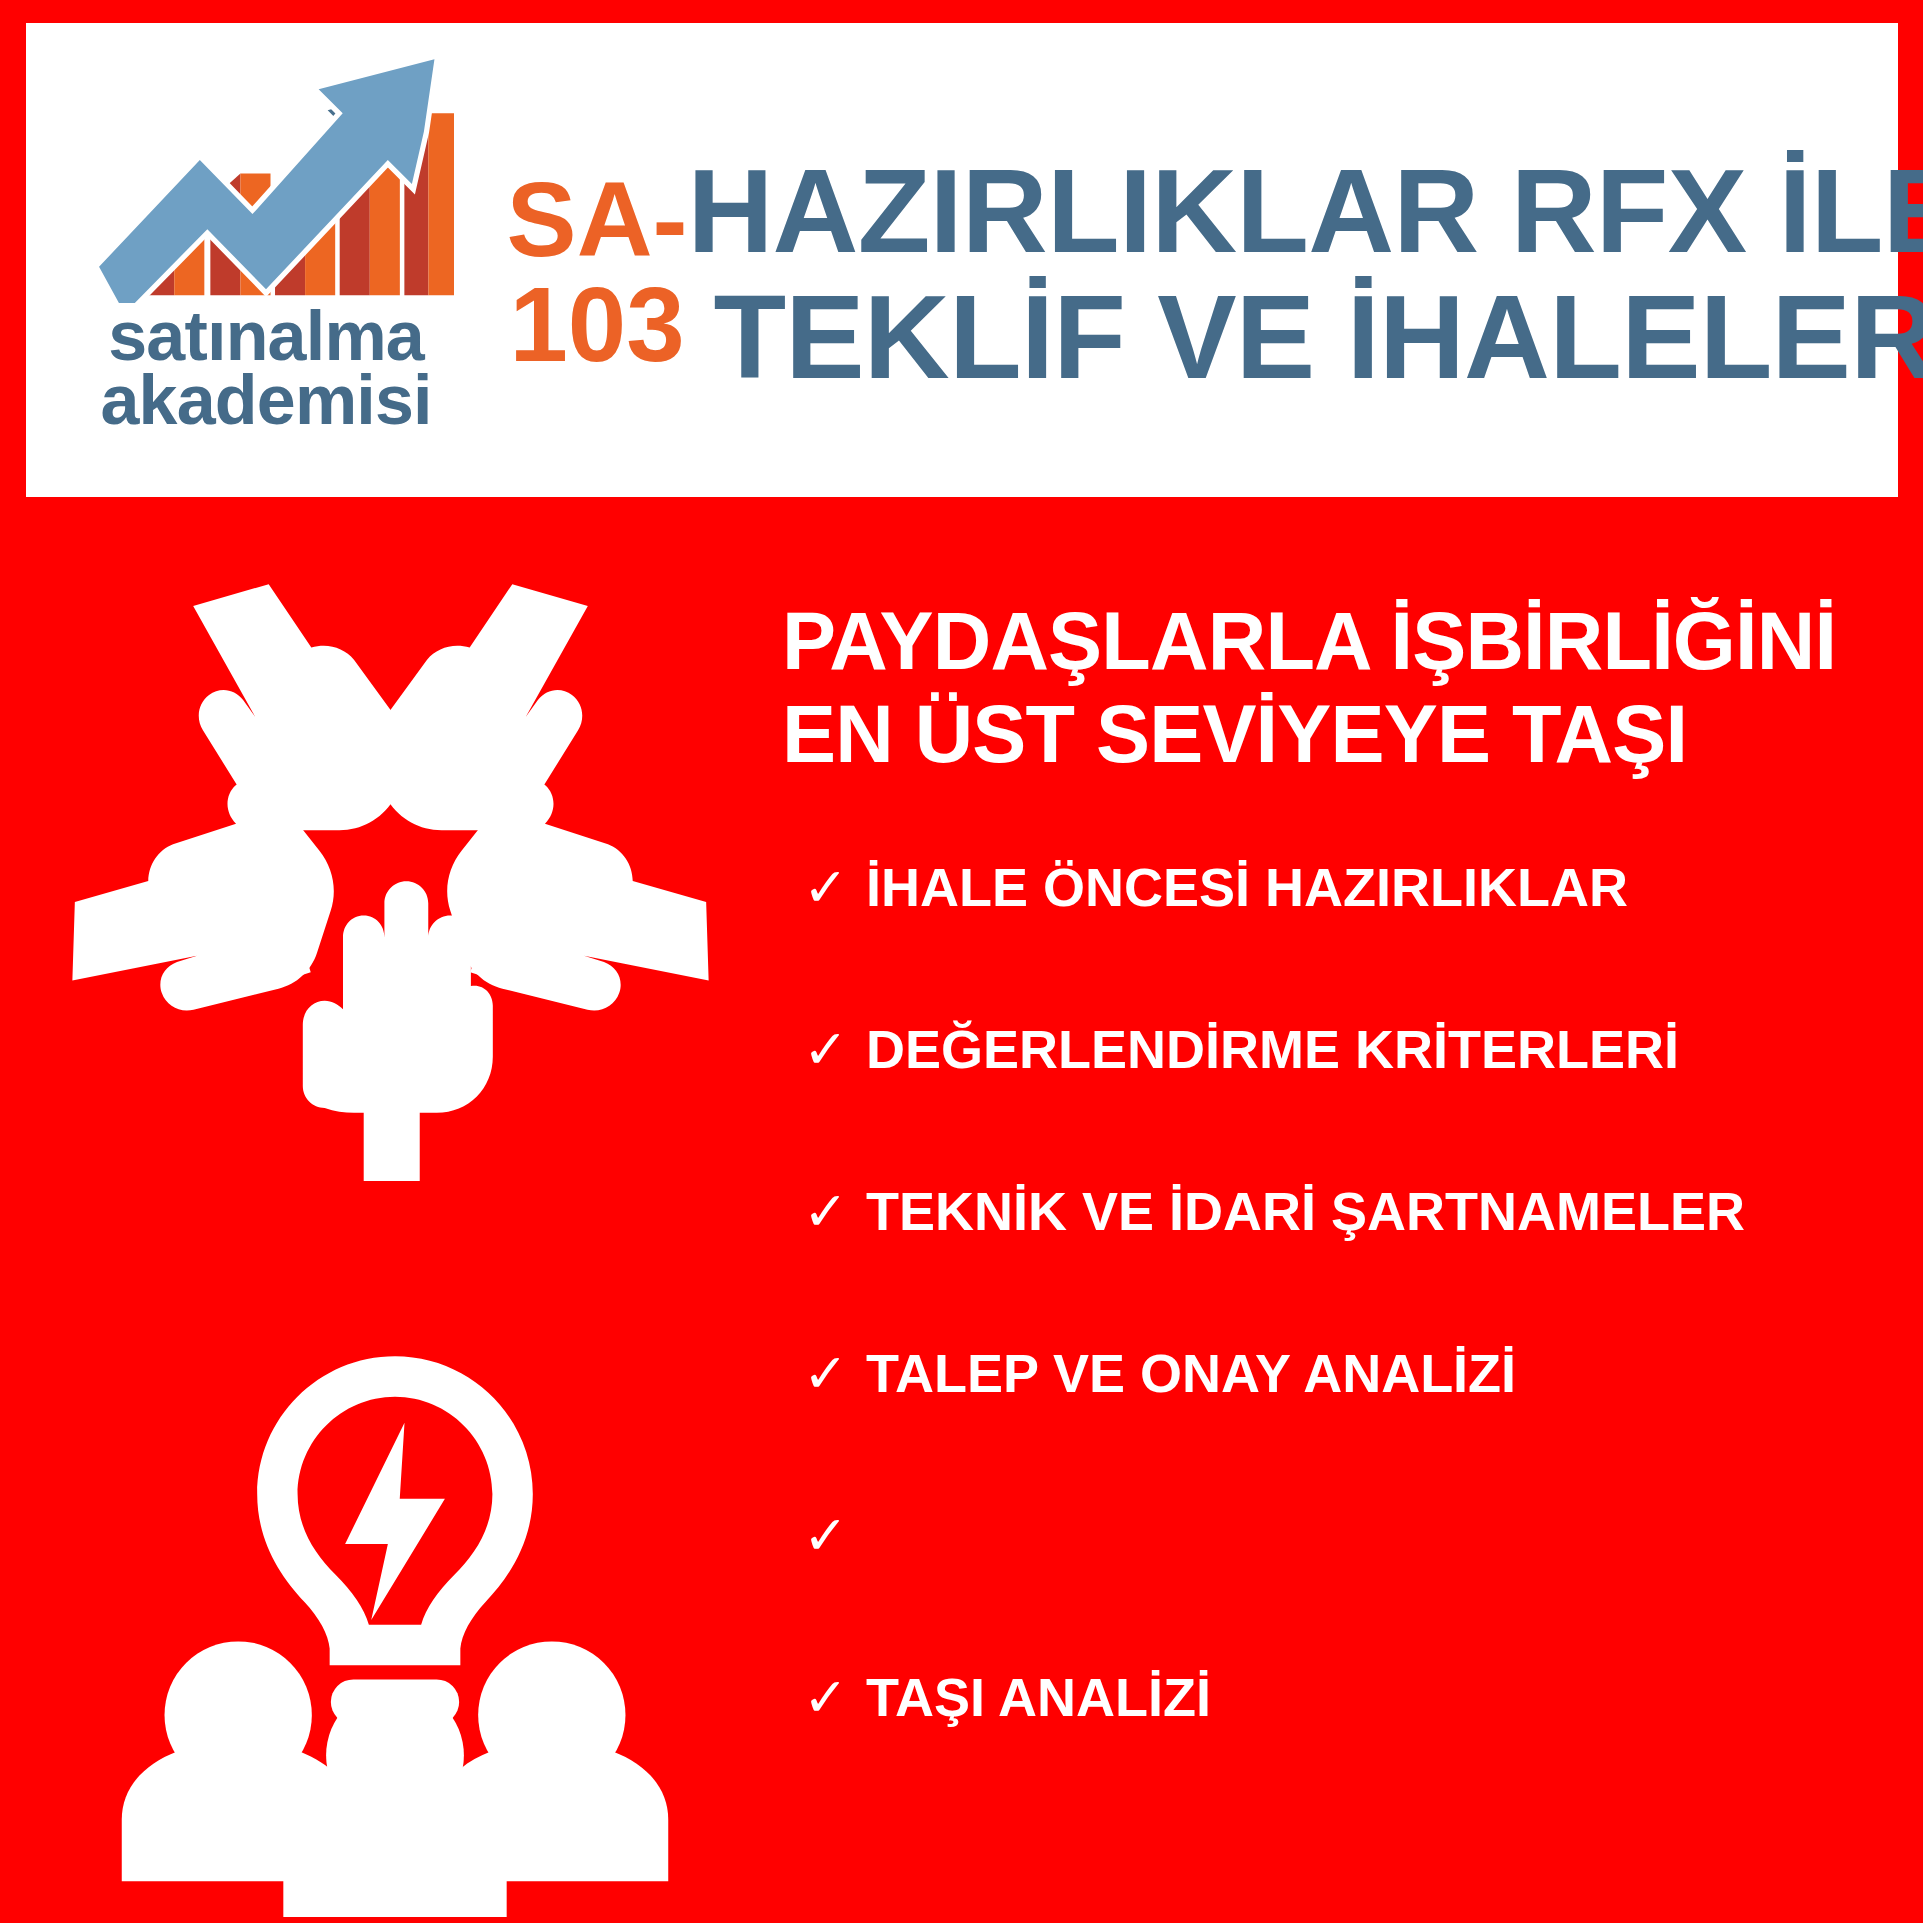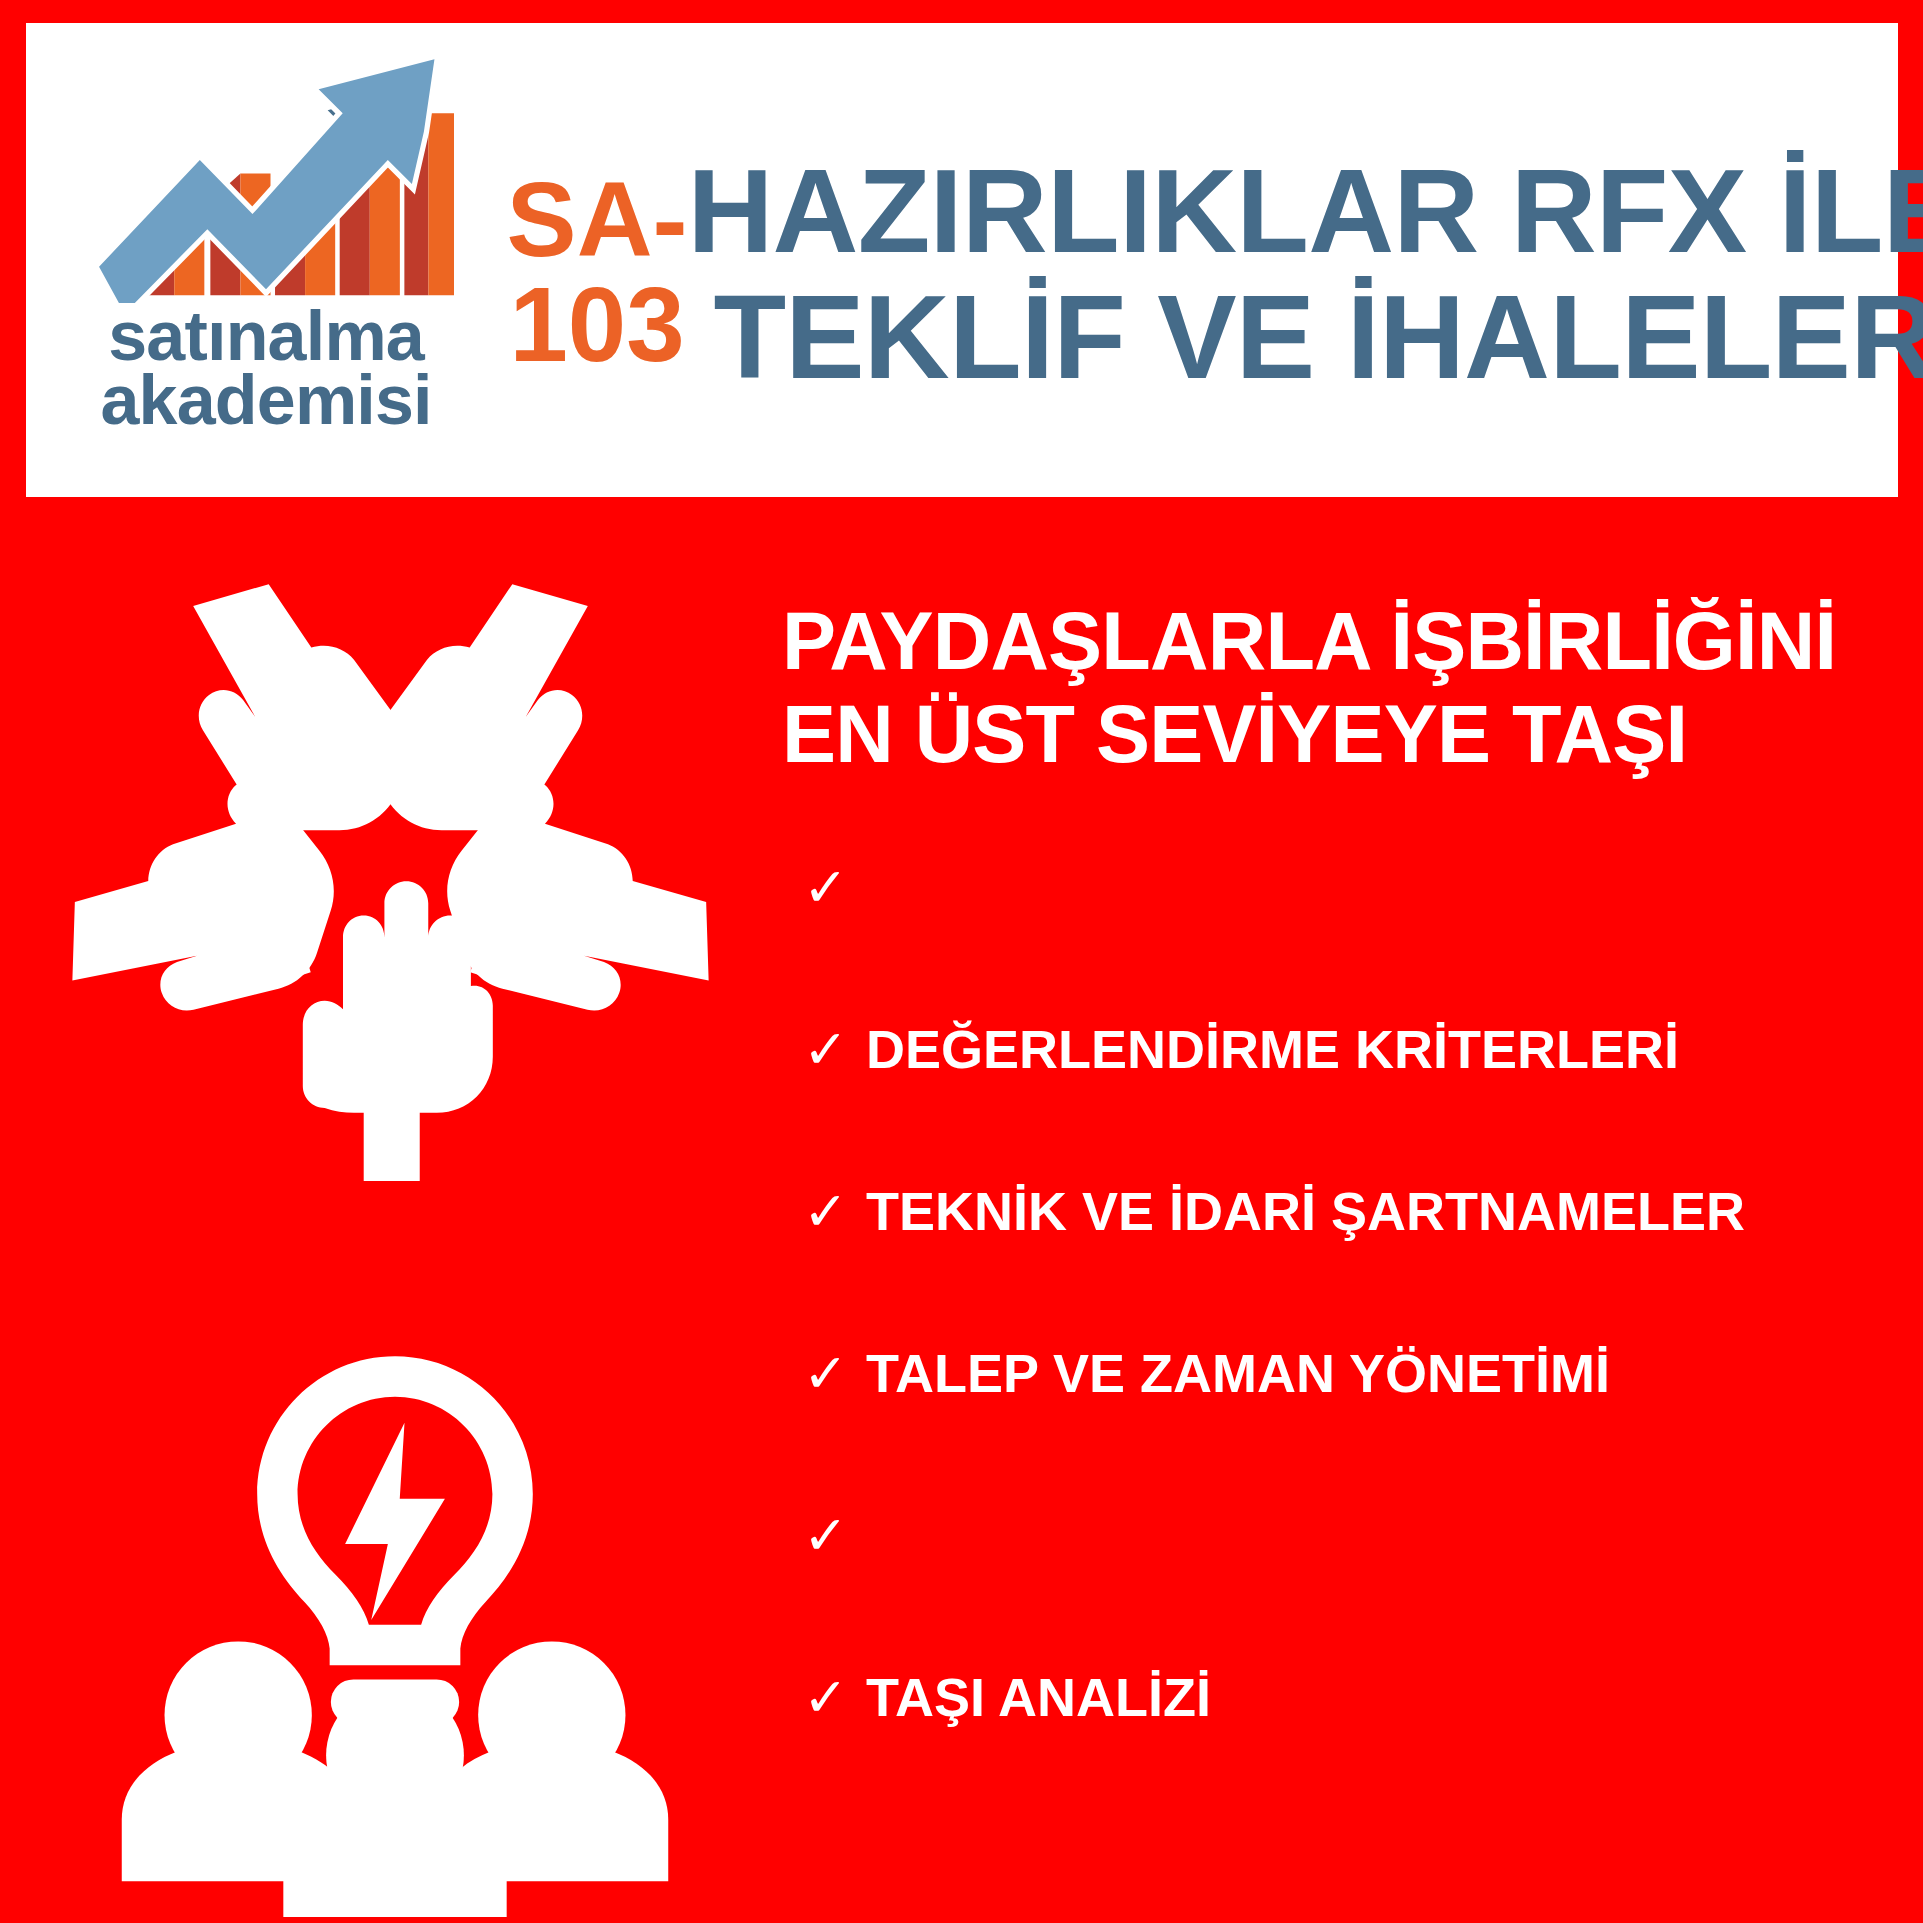--- a/index.html
+++ b/index.html
@@ -305,35 +305,36 @@
 
     <div id="section-heading">
       <span class="hline">PAYDAŞLARLA İŞBİRLİĞİNİ</span>
       <span class="hline">EN ÜST SEVİYEYE TAŞI</span>
     </div>
 
     <div id="topic-list">
 
       <div class="topic-item">
         <span class="topic-check">✓</span>
+        <span class="topic-label">İHALE ÖNCESİ HAZIRLIKLAR</span>
       </div>
 
       <div class="topic-item">
         <span class="topic-check">✓</span>
         <span class="topic-label">DEĞERLENDİRME KRİTERLERİ</span>
       </div>
 
       <div class="topic-item">
         <span class="topic-check">✓</span>
         <span class="topic-label">TEKNİK VE İDARİ ŞARTNAMELER</span>
       </div>
 
       <div class="topic-item">
         <span class="topic-check">✓</span>
-        <span class="topic-label">TALEP VE ZAMAN YÖNETİMİ</span>
+        <span class="topic-label">TALEP VE ONAY ANALİZİ</span>
       </div>
 
       <div class="topic-item">
         <span class="topic-check">✓</span>
       </div>
 
       <div class="topic-item">
         <span class="topic-check">✓</span>
         <span class="topic-label">TAŞI ANALİZİ</span>
       </div>

